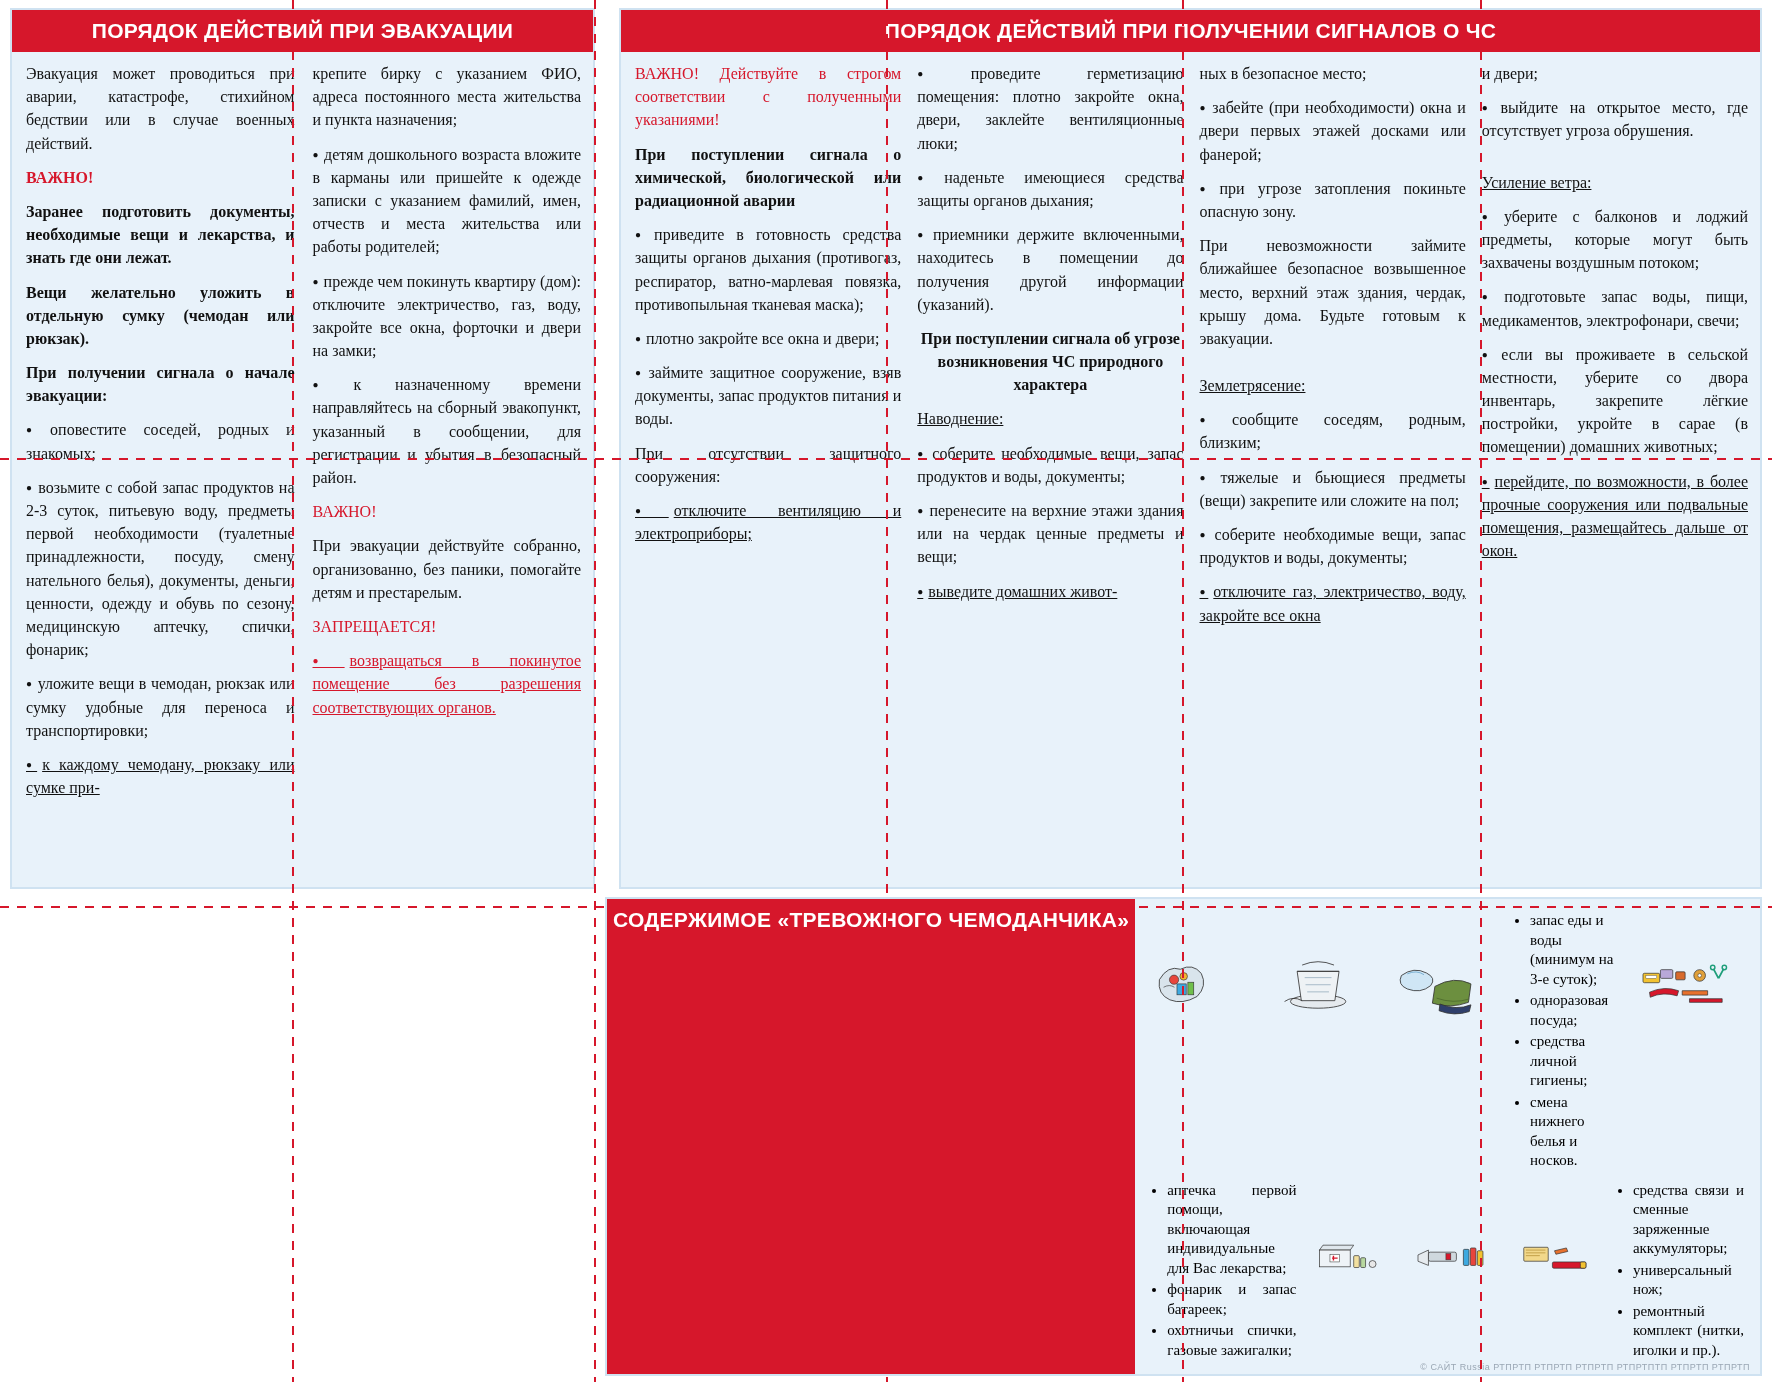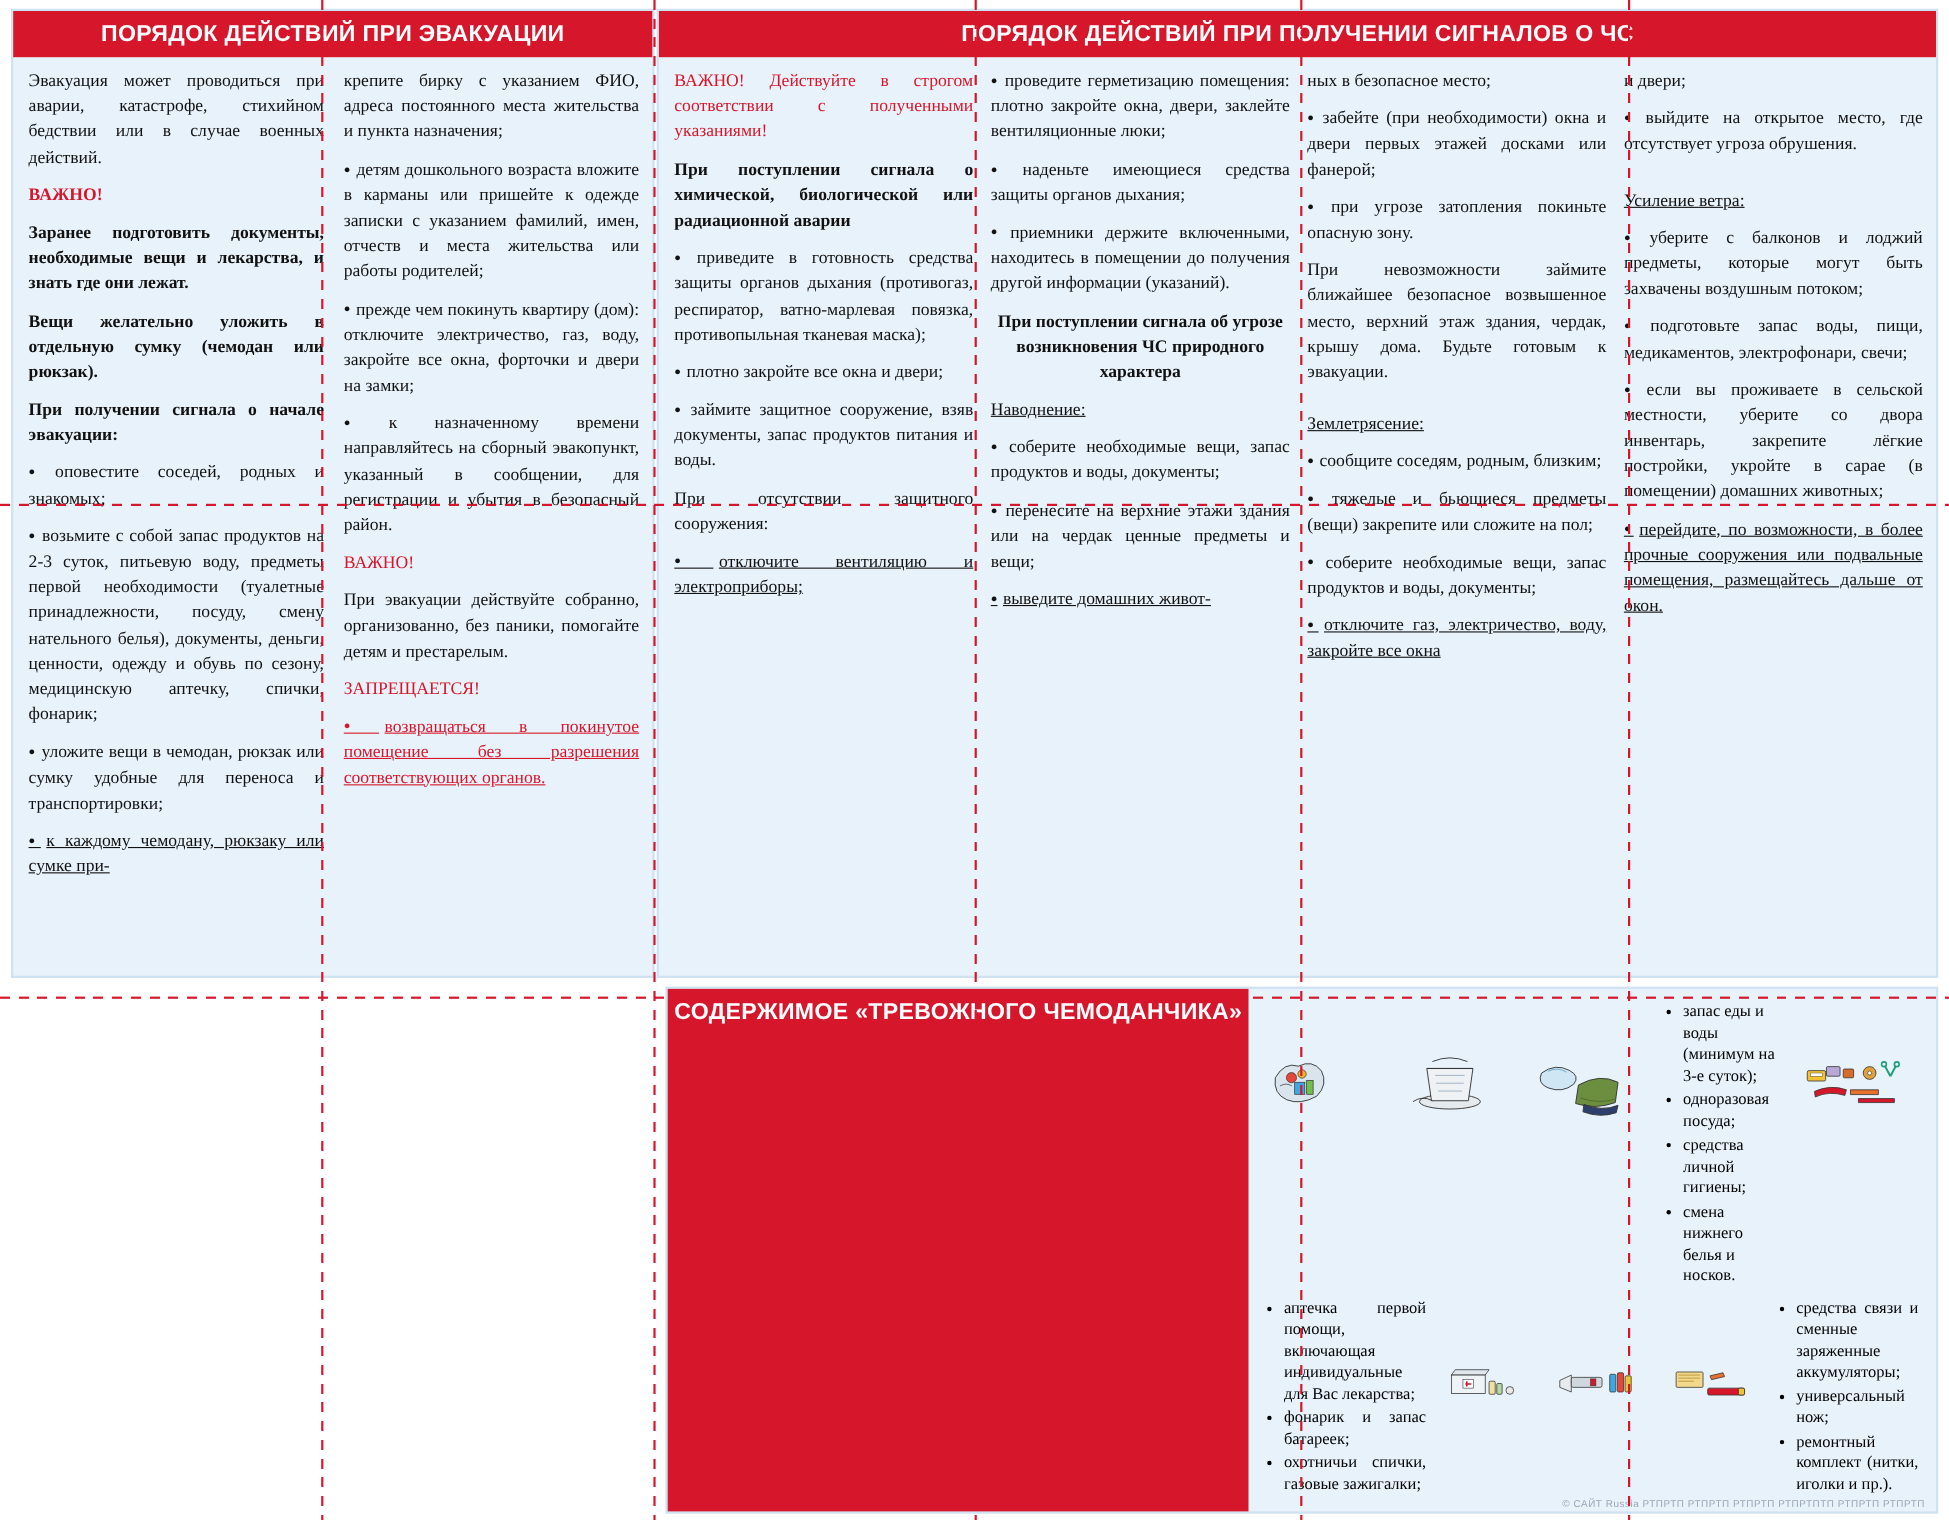--- a/index.html
+++ b/index.html
@@ -64,21 +64,21 @@
     z-index: 50;
   }
   .cut.v { width: 2px; top: 0; bottom: 0; --dir: to bottom;
            background-image: repeating-linear-gradient(to bottom,#d6172b 0 9px, transparent 9px 17px); }
   .cut.h { height: 2px; left: 0; right: 0;
            background-image: repeating-linear-gradient(to right,#d6172b 0 9px, transparent 9px 17px); }
 
   
   .top {
     display: flex;
-    gap: 2px;
+    gap: 24px;
     height: 906px;
   }
   .left-block { width: 585px; display: flex; flex-direction: column; }
   .right-block { flex: 1; display: flex; flex-direction: column; }
 
   .left-body {
     flex: 1;
     display: flex;
     padding: 10px 12px 10px 14px;
     gap: 18px;

